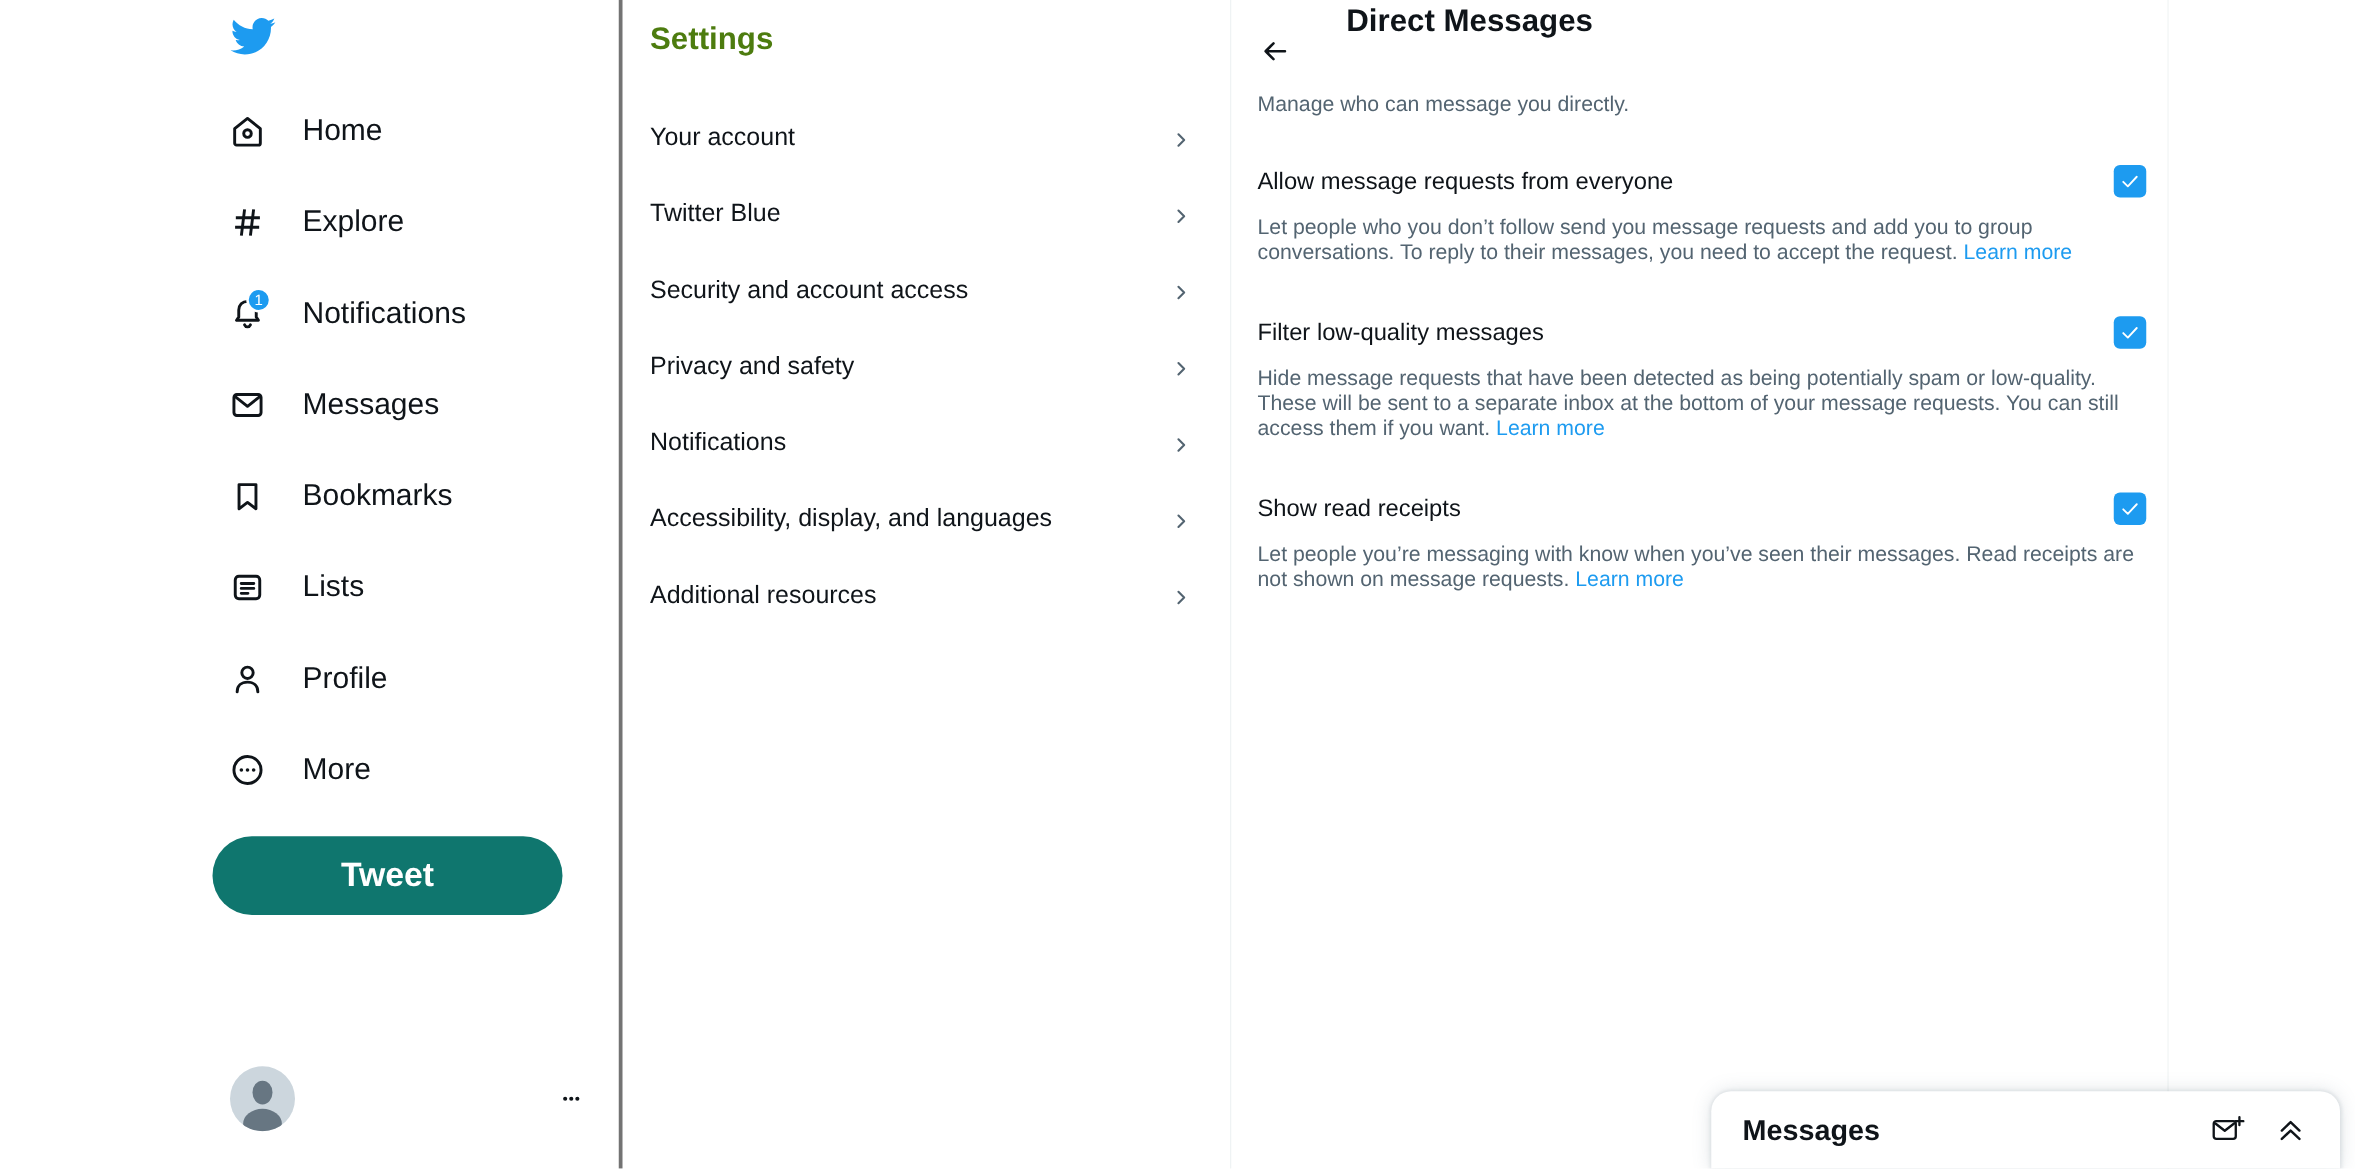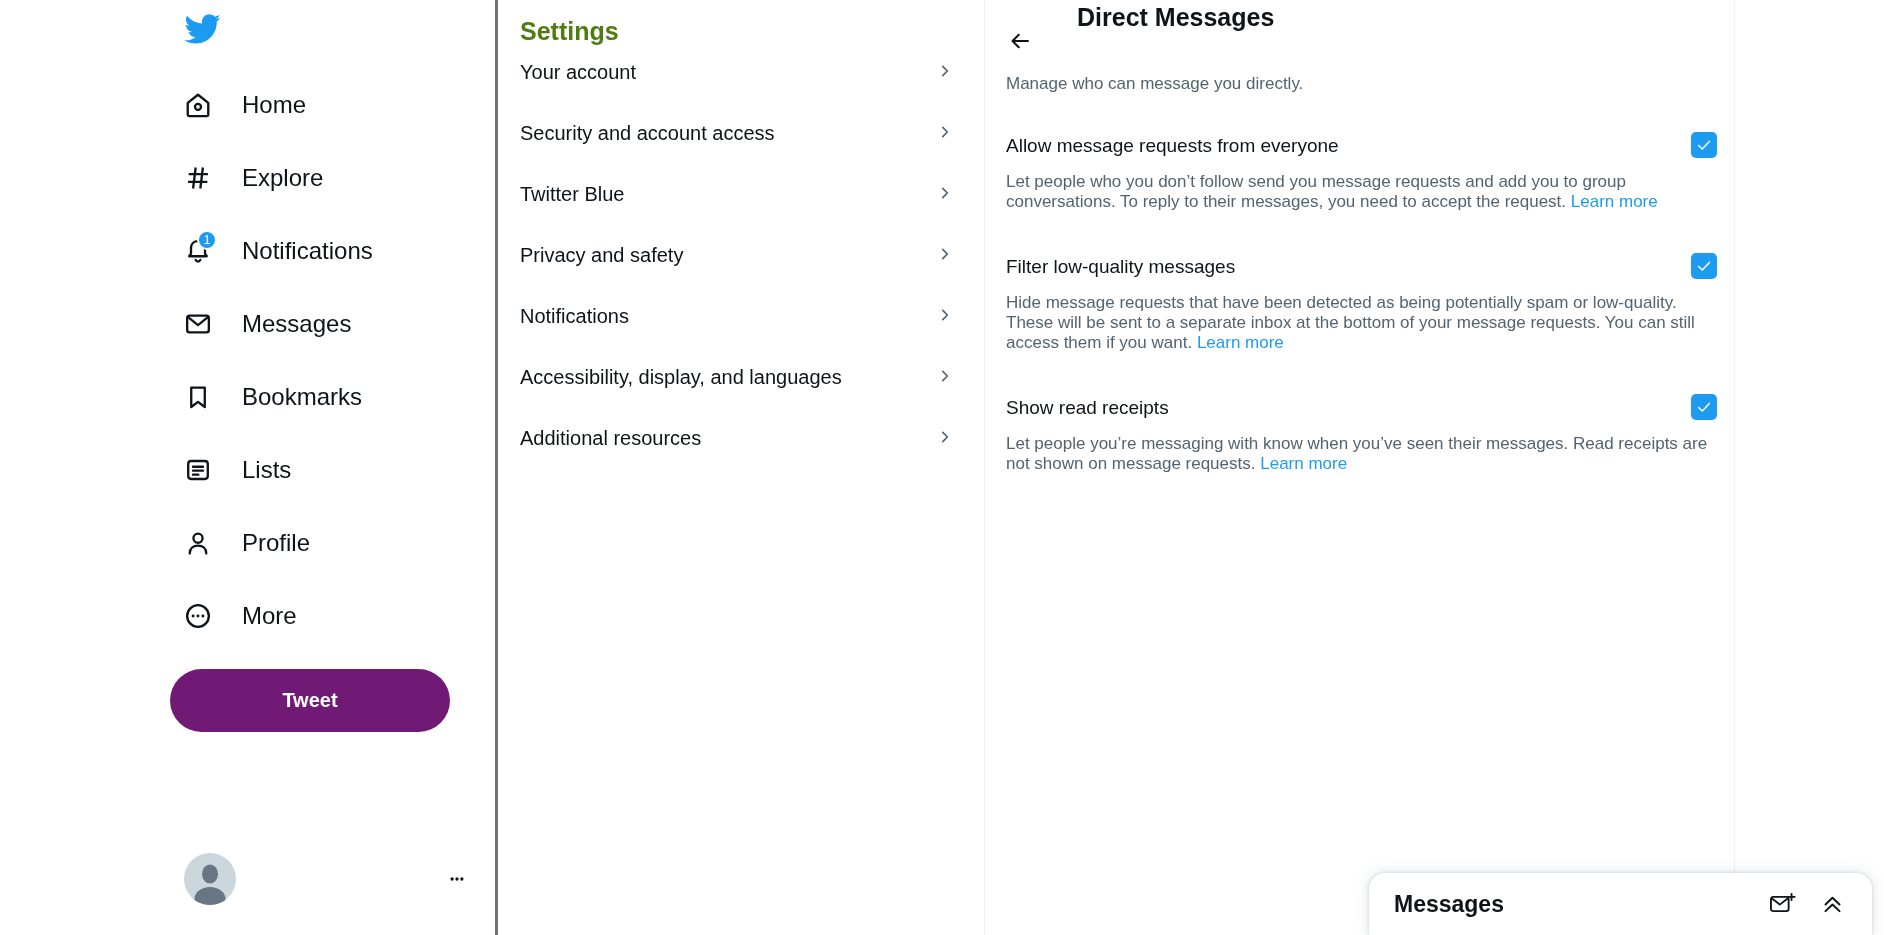--- a/index.html
+++ b/index.html
@@ -22,33 +22,33 @@
   .nav-icon svg { width: 28px; height: 28px; display: block; }
   .badge {
     position: absolute; top: -7px; left: 13px; min-width: 20px; height: 20px;
     border-radius: 10px; background: #1d9bf0; border: 2px solid #fff; color: #fff;
     font-size: 12px; font-weight: 500; display: flex; align-items: center; justify-content: center;
     padding: 0 2px; line-height: 1;
   }
   .nav-label { margin-left: 30px; font-size: 24px; line-height: 28px; color: #0f1419; }
   .tweet-btn {
     margin-top: 17px; width: 280px; height: 63px; border-radius: 32px; border: none;
-    background: #701a75; color: #fff; font-size: 20px; font-weight: 700; cursor: pointer;
+    background: #0f766e; color: #fff; font-size: 27px; font-weight: 700; cursor: pointer;
     font-family: inherit;
   }
   .account { position: absolute; left: 184px; top: 853px; width: 282px; display: flex; align-items: center; justify-content: space-between; cursor: pointer; }
   .avatar { width: 52px; height: 52px; border-radius: 50%; background: #ccd6dd; overflow: hidden; flex: none; }
   .avatar svg { display: block; }
   .dots-icon svg { width: 18px; height: 18px; display: block; }
 
   
   .settings-col { width: 487px; flex: none; border-right: 1px solid #eff3f4; }
   .settings-title { margin: 0; padding: 16px 0 0 22px; font-size: 25px; font-weight: 700; color: #4d7c0f; line-height: 30px; }
   .s-list { margin-top: 15px; }
-  .s-row { height: 61px; display: flex; align-items: flex-start; justify-content: space-between; padding: 0 29px 0 22px; font-size: 20px; color: #0f1419; cursor: pointer; }
+  .s-row { height: 61px; display: flex; align-items: flex-end; justify-content: space-between; padding: 0 29px 0 22px; font-size: 20px; color: #0f1419; cursor: pointer; }
   .s-row-label { pointer-events: none; }
   .chev svg { width: 20px; height: 20px; display: block; }
 
   
   .panel { width: 750px; flex: none; border-right: 1px solid #eff3f4; }
   .p-header { height: 53px; display: flex; align-items: flex-end; padding-left: 23px; }
   .back-btn { background: none; border: none; padding: 0; width: 24px; height: 24px; cursor: pointer; }
   .back-btn svg { width: 24px; height: 24px; display: block; }
   .p-title { margin-left: 45px; font-size: 25px; font-weight: 700; color: #0f1419; }
   .p-intro { padding: 20px 21px 14px; font-size: 17px; line-height: 22px; color: #536471; }
@@ -200,29 +200,29 @@
     <div class="s-list">
       <div class="s-row">
         <span class="s-row-label">Your account</span>
         <span class="chev">
             <svg viewBox="0 0 24 24" fill="none" stroke="#536471" stroke-width="2" stroke-linecap="round" stroke-linejoin="round">
               <path d="M9.3 6.5 L14.8 12 L9.3 17.5"></path>
             </svg>
           </span>
       </div>
       <div class="s-row">
+        <span class="s-row-label">Twitter Blue</span>
+        <span class="chev">
+            <svg viewBox="0 0 24 24" fill="none" stroke="#536471" stroke-width="2" stroke-linecap="round" stroke-linejoin="round">
+              <path d="M9.3 6.5 L14.8 12 L9.3 17.5"></path>
+            </svg>
+          </span>
+      </div>
+      <div class="s-row">
         <span class="s-row-label">Security and account access</span>
-        <span class="chev">
-            <svg viewBox="0 0 24 24" fill="none" stroke="#536471" stroke-width="2" stroke-linecap="round" stroke-linejoin="round">
-              <path d="M9.3 6.5 L14.8 12 L9.3 17.5"></path>
-            </svg>
-          </span>
-      </div>
-      <div class="s-row">
-        <span class="s-row-label">Twitter Blue</span>
         <span class="chev">
             <svg viewBox="0 0 24 24" fill="none" stroke="#536471" stroke-width="2" stroke-linecap="round" stroke-linejoin="round">
               <path d="M9.3 6.5 L14.8 12 L9.3 17.5"></path>
             </svg>
           </span>
       </div>
       <div class="s-row">
         <span class="s-row-label">Privacy and safety</span>
         <span class="chev">
             <svg viewBox="0 0 24 24" fill="none" stroke="#536471" stroke-width="2" stroke-linecap="round" stroke-linejoin="round">

